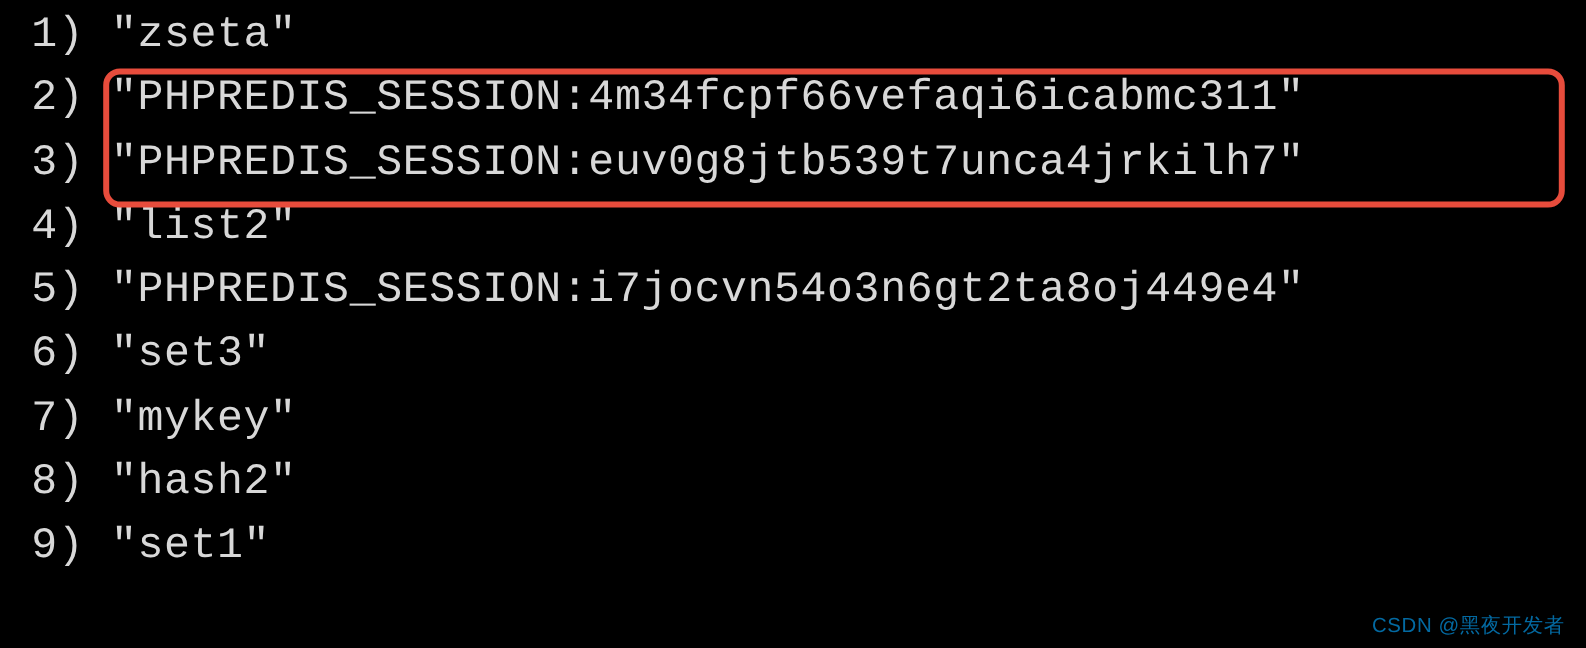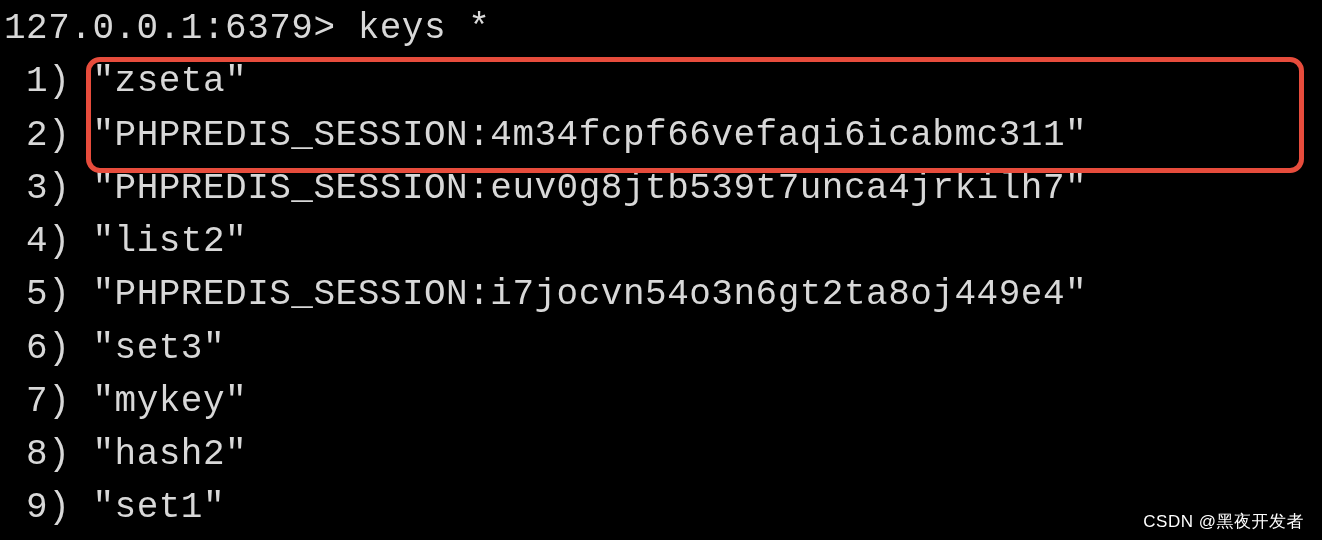--- a/index.html
+++ b/index.html
@@ -44,31 +44,30 @@
       top: 57px;
       left: 86px;
       width: 1218px;
       height: 116px;
       pointer-events: none;
     }
     .watermark {
       position: absolute;
       bottom: 6px;
       right: 18px;
-      color: #ffffff;
+      color: #0369a1;
       font-size: 17px;
       font-family: Arial, sans-serif;
       letter-spacing: 0.5px;
     }
   </style>
 </head>
 <body>
 
 <div class="terminal">
-  <div class="prompt-line">127.0.0.1:6379&gt; keys *</div>
   <div id="results-container">
       <div class="result-line"><span class="index"> 1</span><span class="paren">) </span><span class="value">"zseta"</span></div>
       <div class="result-line"><span class="index"> 2</span><span class="paren">) </span><span class="value">"PHPREDIS_SESSION:4m34fcpf66vefaqi6icabmc311"</span></div>
       <div class="result-line"><span class="index"> 3</span><span class="paren">) </span><span class="value">"PHPREDIS_SESSION:euv0g8jtb539t7unca4jrkilh7"</span></div>
       <div class="result-line"><span class="index"> 4</span><span class="paren">) </span><span class="value">"list2"</span></div>
       <div class="result-line"><span class="index"> 5</span><span class="paren">) </span><span class="value">"PHPREDIS_SESSION:i7jocvn54o3n6gt2ta8oj449e4"</span></div>
       <div class="result-line"><span class="index"> 6</span><span class="paren">) </span><span class="value">"set3"</span></div>
       <div class="result-line"><span class="index"> 7</span><span class="paren">) </span><span class="value">"mykey"</span></div>
       <div class="result-line"><span class="index"> 8</span><span class="paren">) </span><span class="value">"hash2"</span></div>
       <div class="result-line"><span class="index"> 9</span><span class="paren">) </span><span class="value">"set1"</span></div>

